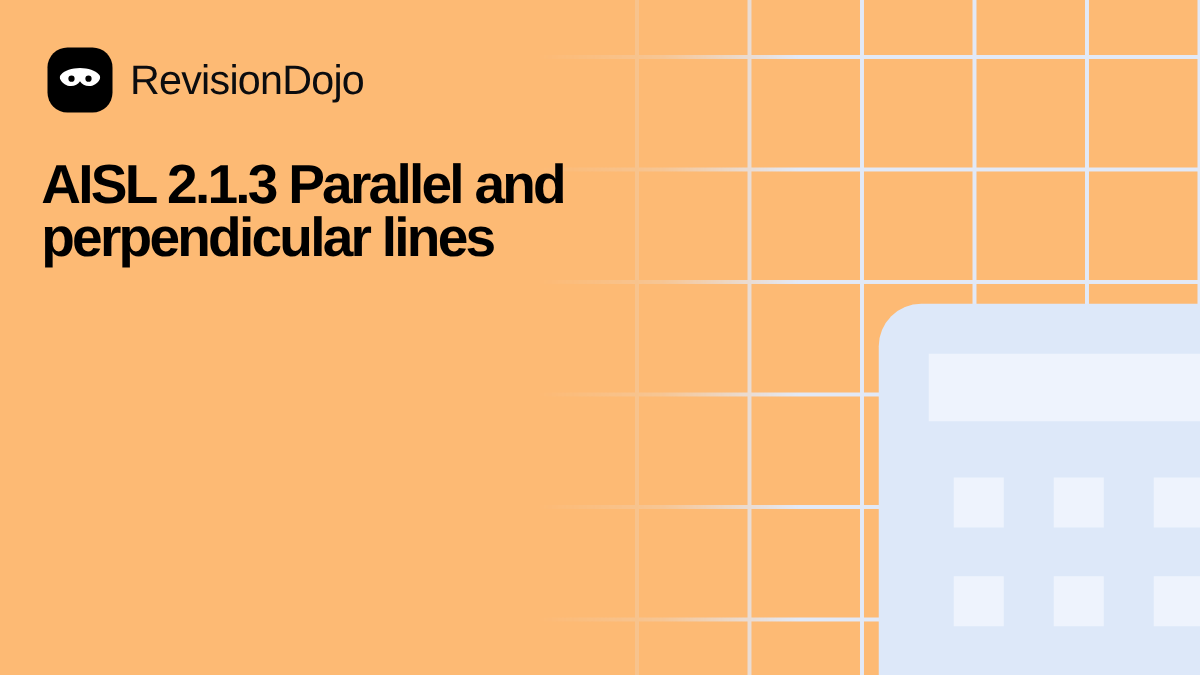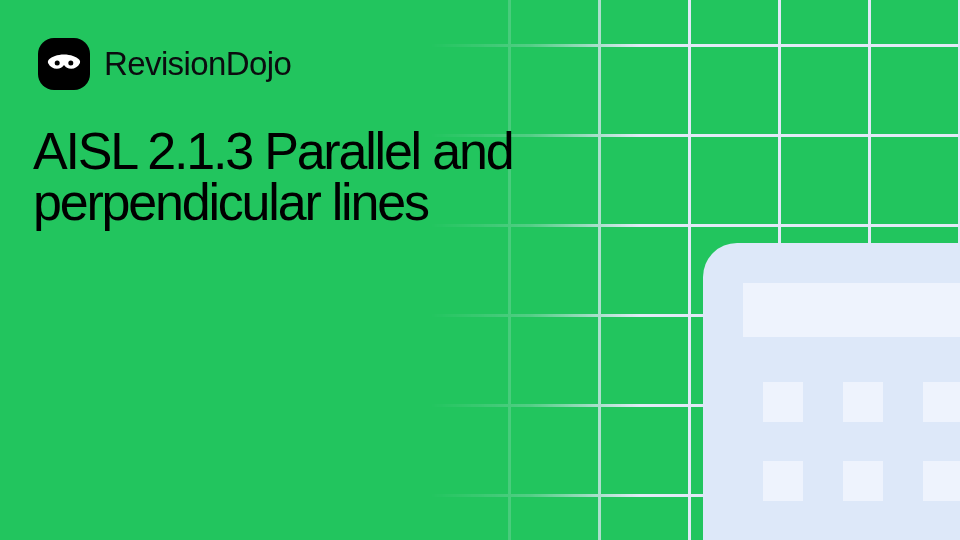--- a/index.html
+++ b/index.html
@@ -7,21 +7,21 @@
   html, body {
     width:960px; height:540px;
     overflow:hidden;
     background:#eef3fd;
     font-family:"Liberation Sans", sans-serif;
   }
 
   #slide {
     position:relative;
     width:960px; height:540px;
-    background:#22c55e;
+    background:#fdba74;
     overflow:hidden;
   }
 
   
   #grid-pattern {
     position:absolute;
     top:-46px; left:0; right:0; bottom:0;
     background-image:
       linear-gradient(to right,  #e2e9f7 3px, transparent 3px),
       linear-gradient(to bottom, #e2e9f7 3px, transparent 3px);
@@ -81,22 +81,22 @@
     letter-spacing:-0.6px;
     color:#0b0c0f;
     white-space:nowrap;
   }
 
   
   #lesson-title {
     position:absolute;
     left:33px; top:126px;
     width:600px;
-    font-size:52px;
-    font-weight:normal;
+    font-size:44px;
+    font-weight:bold;
     line-height:0.98;
     letter-spacing:-2.2px;
     color:#000;
   }
 
   
   #subject-line {
     position:absolute;
     left:33px; top:405px;
     width:700px;

